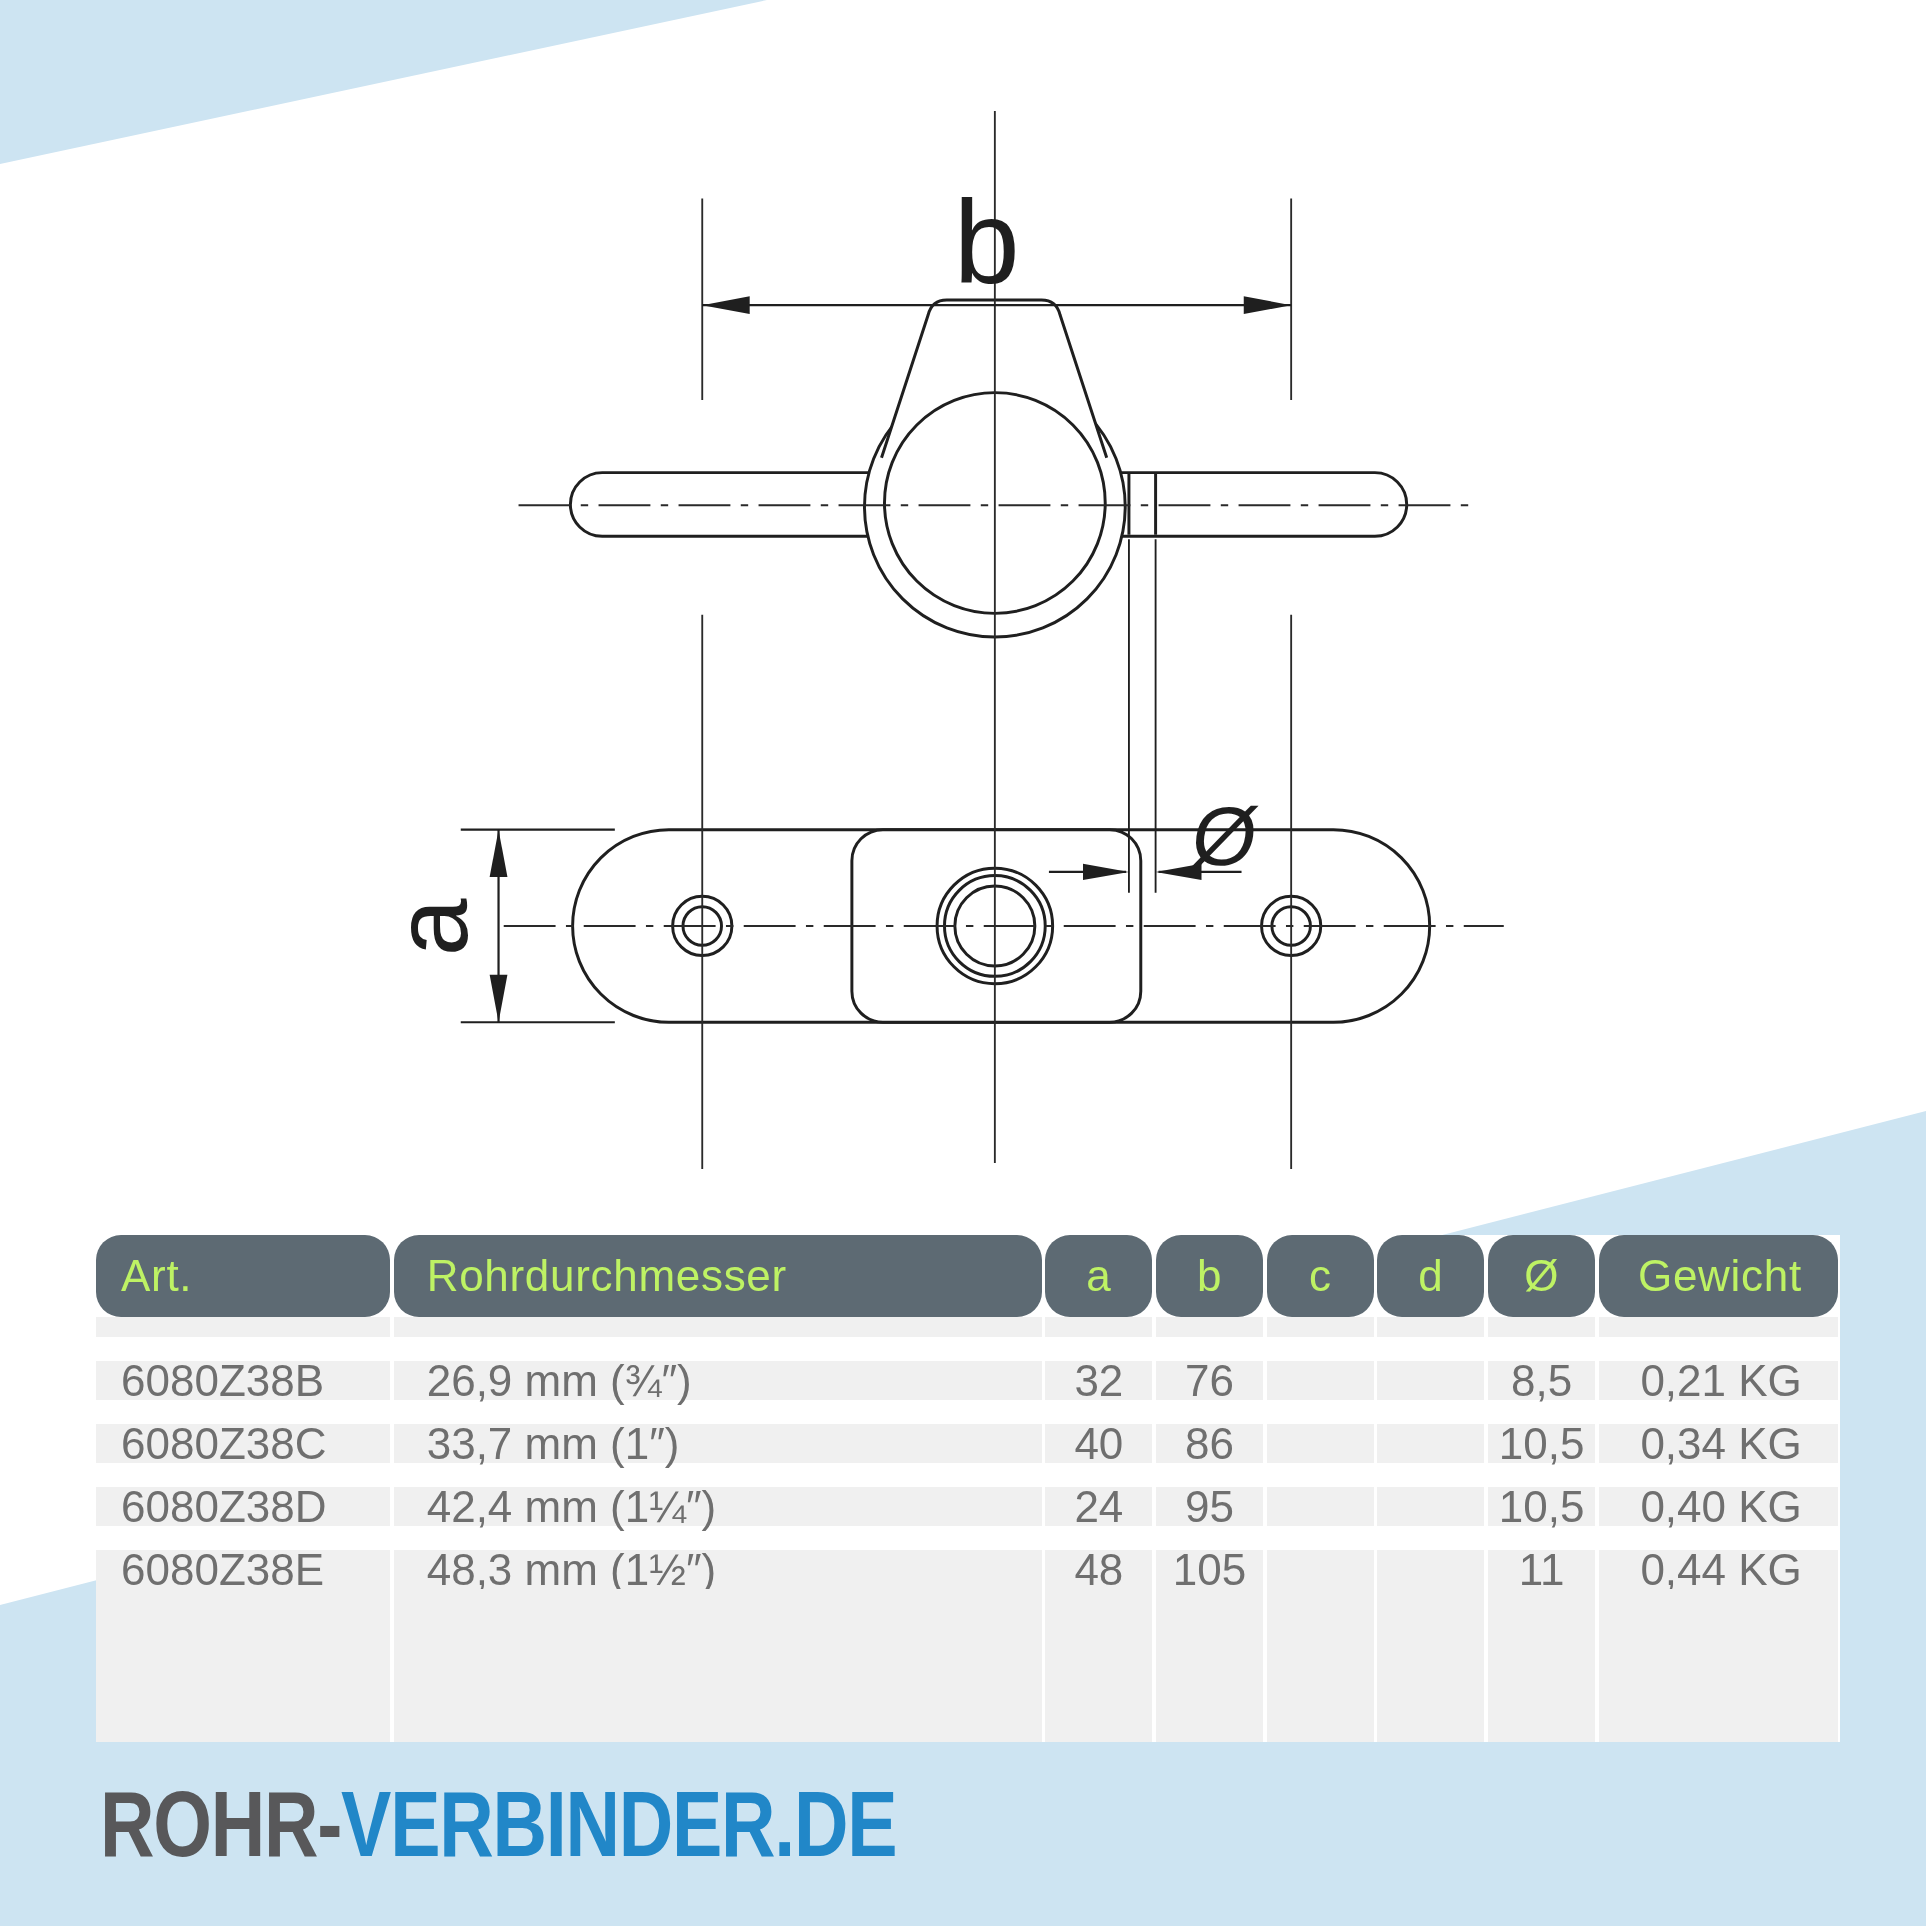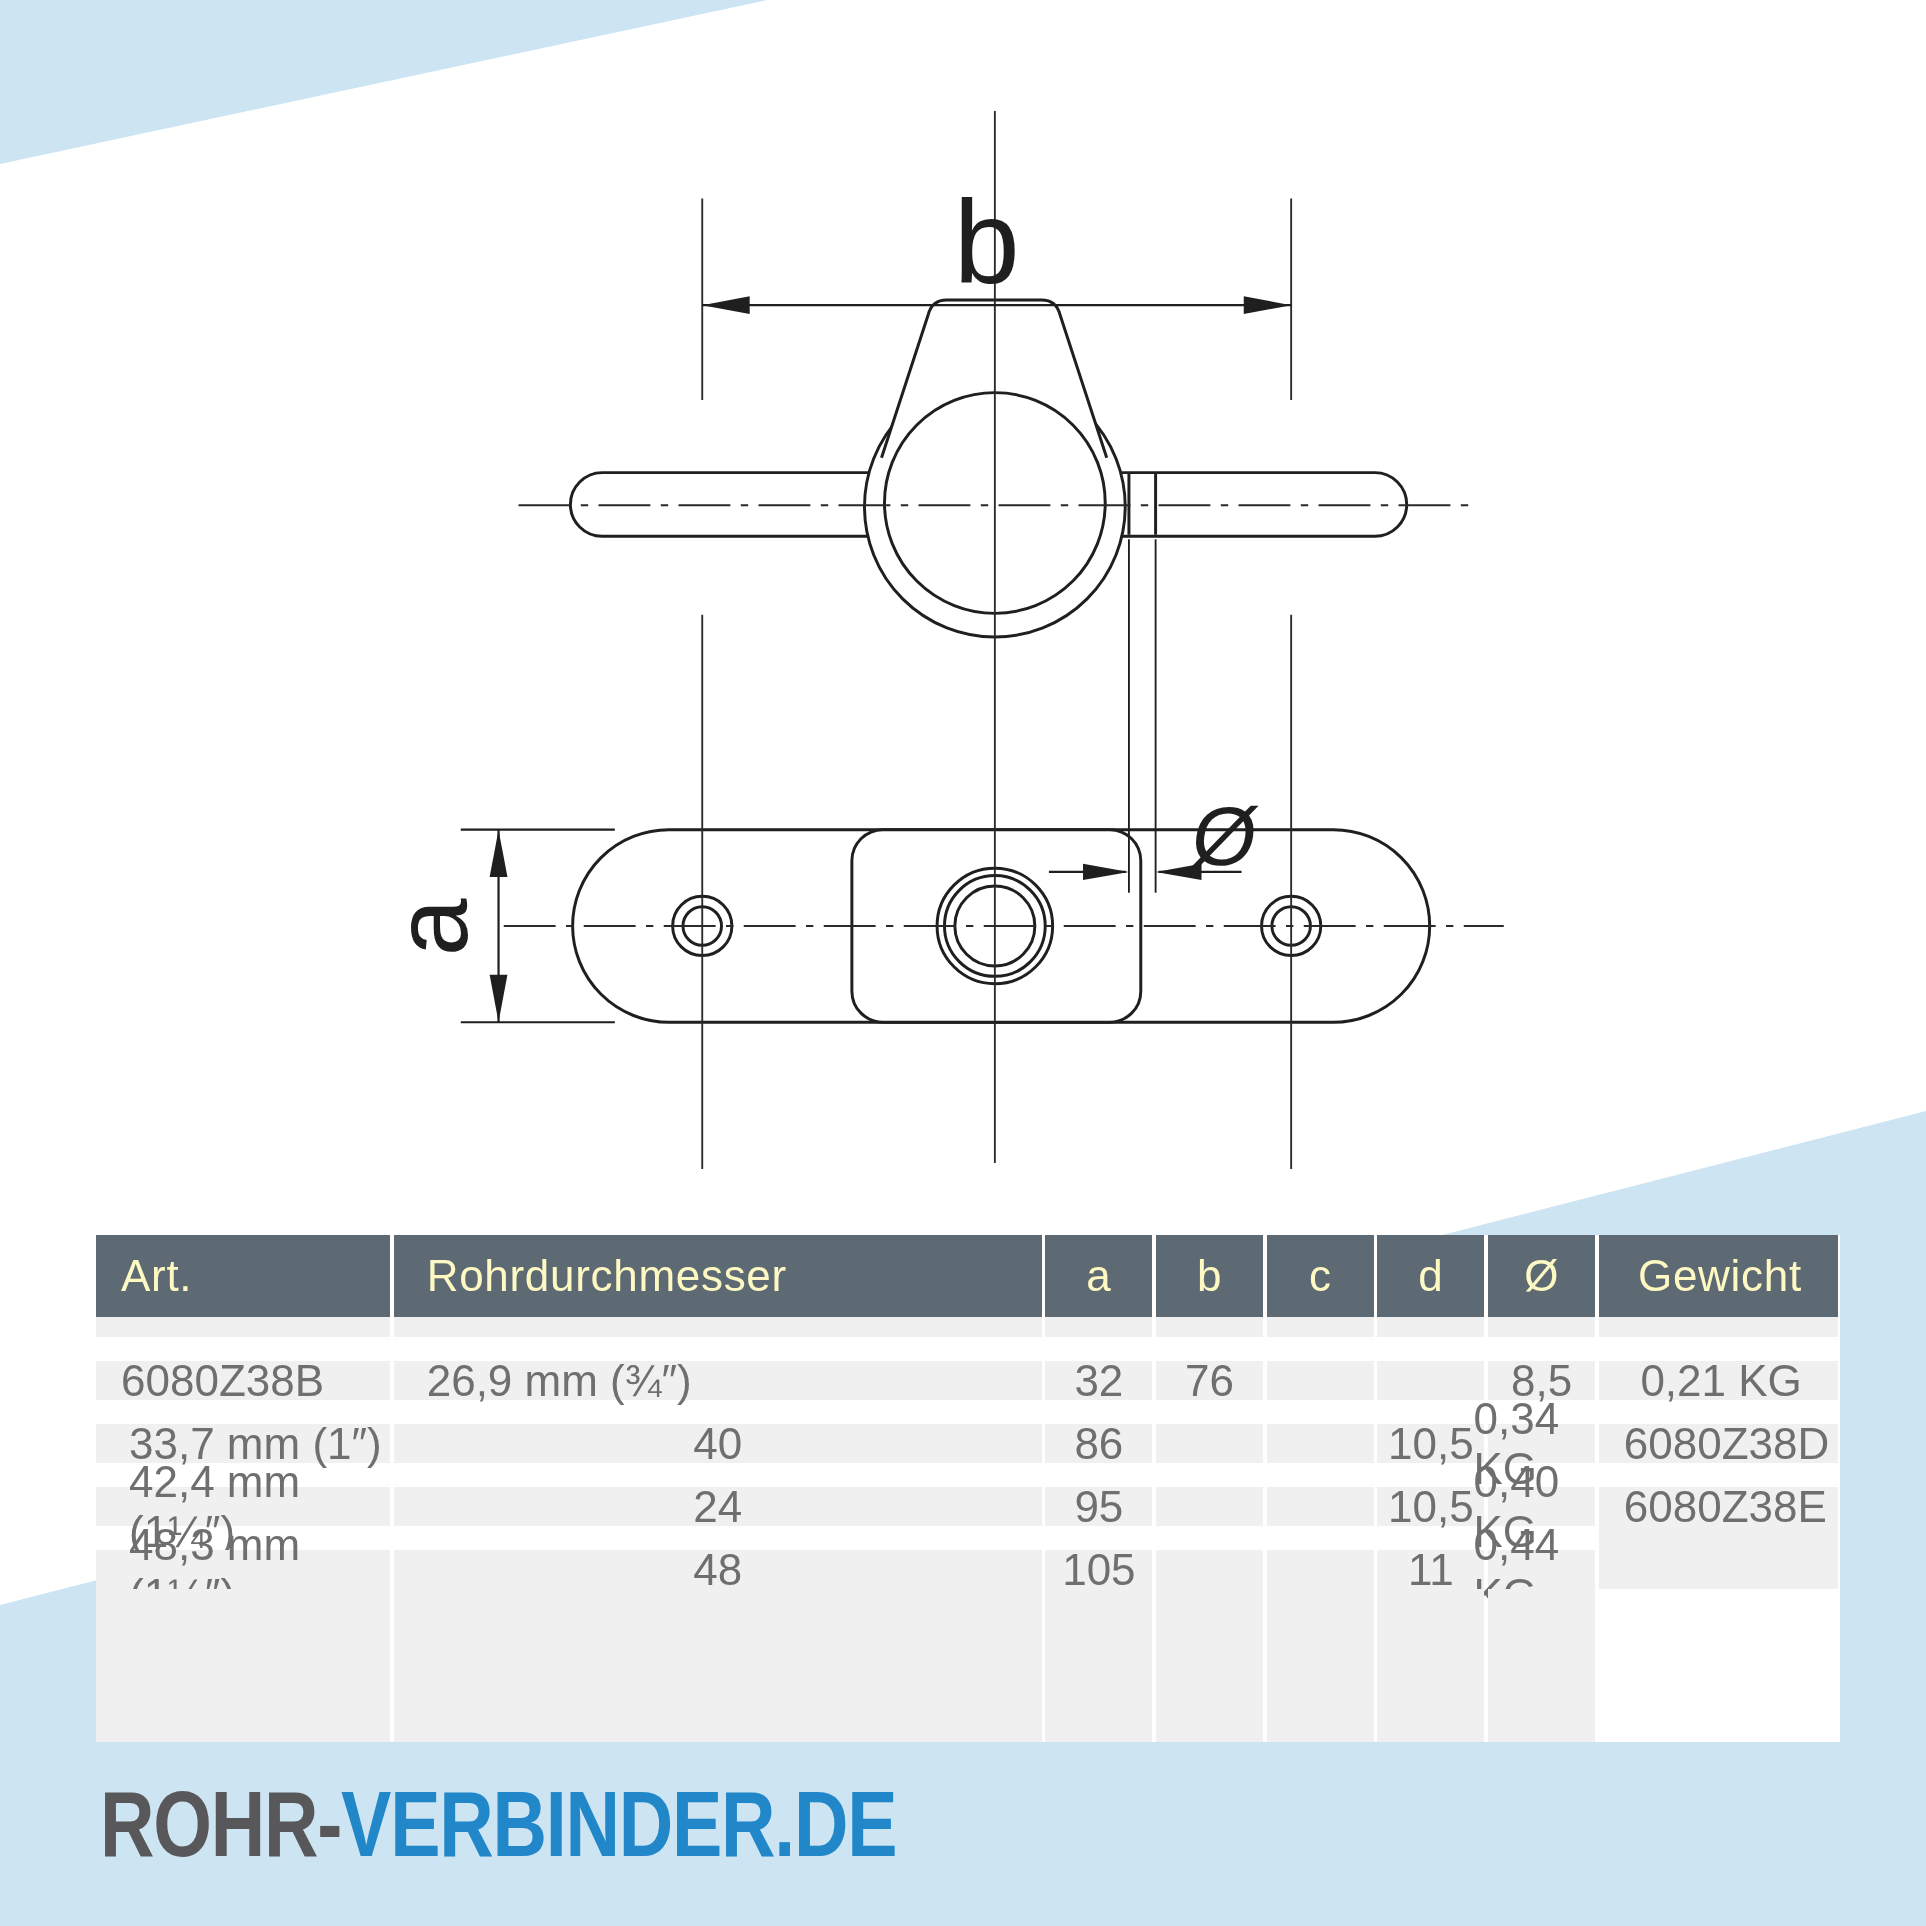--- a/index.html
+++ b/index.html
@@ -28,23 +28,24 @@
     position:absolute;left:96px;top:1235px;width:1744px;height:507px;
     display:grid;
     grid-template-columns:294px 648px 107px 107px 107px 107px 107px 239px;
     grid-template-rows:82px 20px 63px 63px 63px 63px 153px;
     column-gap:3.7px;row-gap:0;
     background:#ffffff;
     z-index:2;
     font-size:44px;
   }
   .spec-table .hcell{
-    background:#5d6a73;color:#fef9c3;
+    background:#5d6a73;color:#bef264;
     display:flex;align-items:center;justify-content:center;
     letter-spacing:0.7px;
+    border-radius:25px;
   }
   .spec-table .cell{
     background:#f0f0f0;color:#6f6f6f;
     display:flex;align-items:center;justify-content:center;margin-top:24px;
   }
   .spec-table .scell,.spec-table .fcell{background:#f0f0f0;}
   .al{justify-content:flex-start !important;padding-left:25px;}
   .al2{justify-content:flex-start !important;padding-left:33px;}
   .ar{justify-content:flex-end !important;padding-right:36px;}
 
@@ -150,20 +151,21 @@
 
   <div class="cell al">6080Z38B</div>
   <div class="cell al2">26,9 mm (¾″)</div>
   <div class="cell">32</div>
   <div class="cell">76</div>
   <div class="cell"></div>
   <div class="cell"></div>
   <div class="cell">8,5</div>
   <div class="cell ar">0,21 KG</div>
 
+  <div class="cell al">6080Z38C</div>
   <div class="cell al2">33,7 mm (1″)</div>
   <div class="cell">40</div>
   <div class="cell">86</div>
   <div class="cell"></div>
   <div class="cell"></div>
   <div class="cell">10,5</div>
   <div class="cell ar">0,34 KG</div>
 
   <div class="cell al">6080Z38D</div>
   <div class="cell al2">42,4 mm (1¼″)</div>

